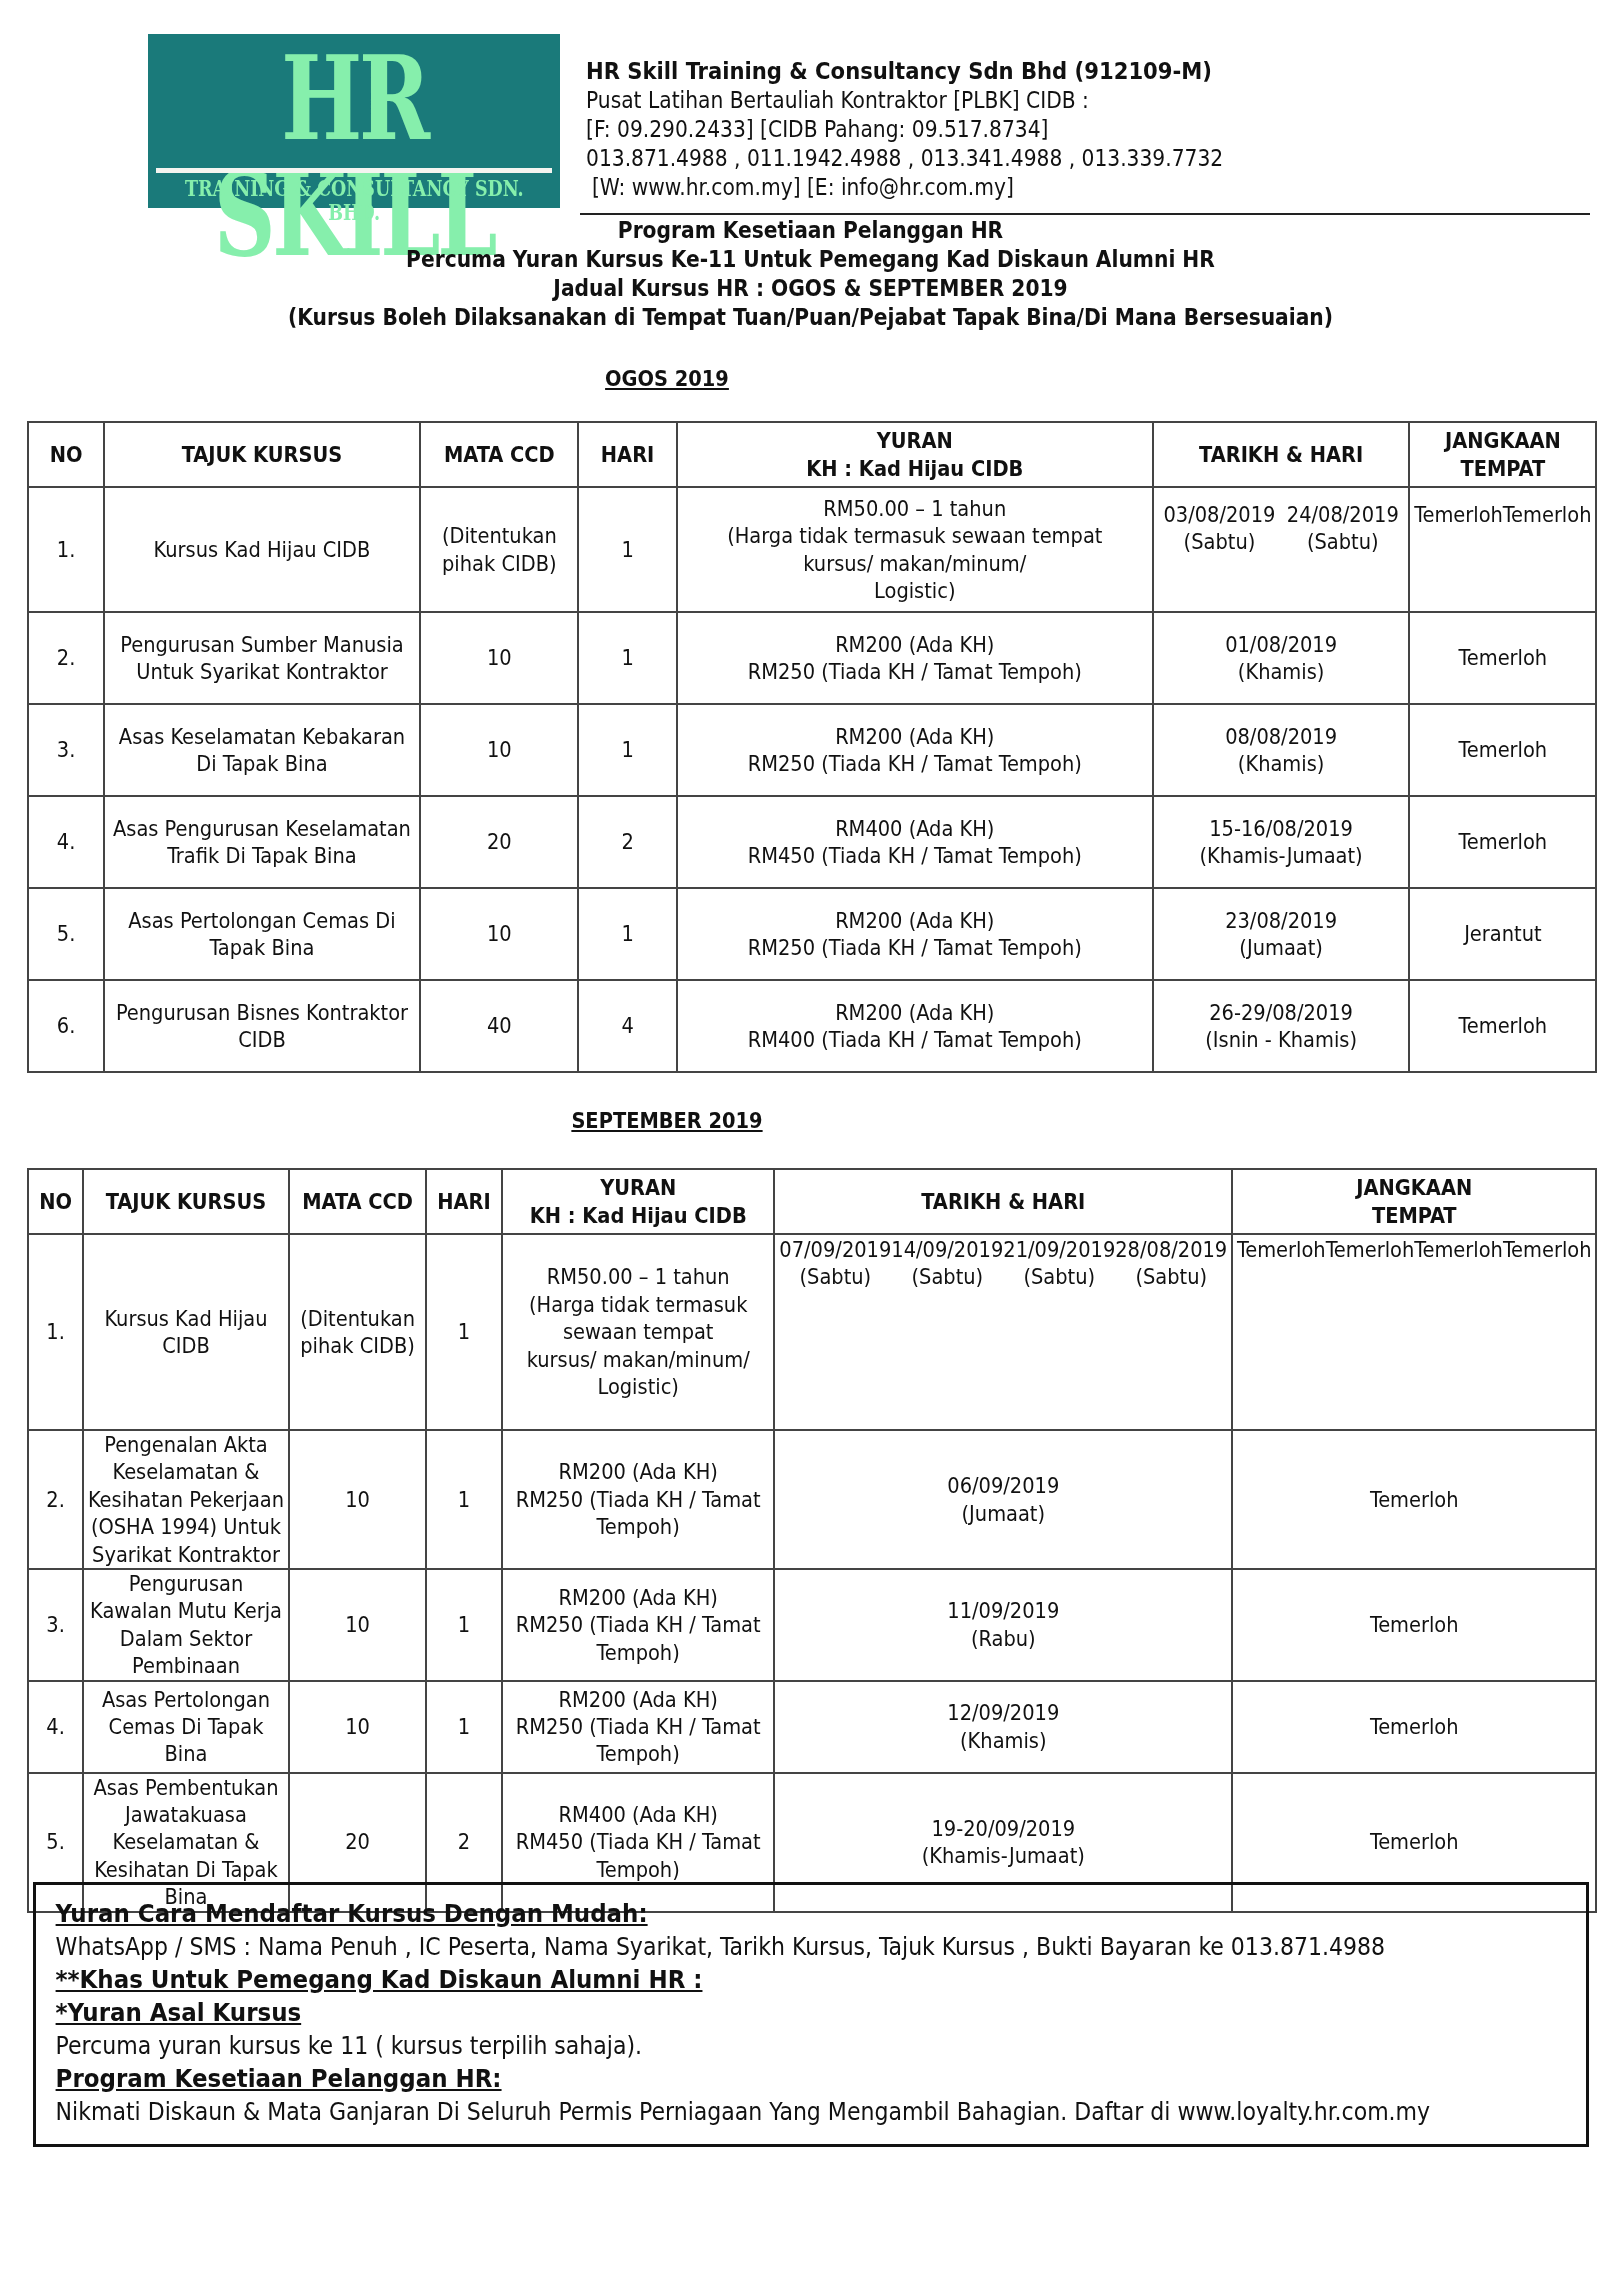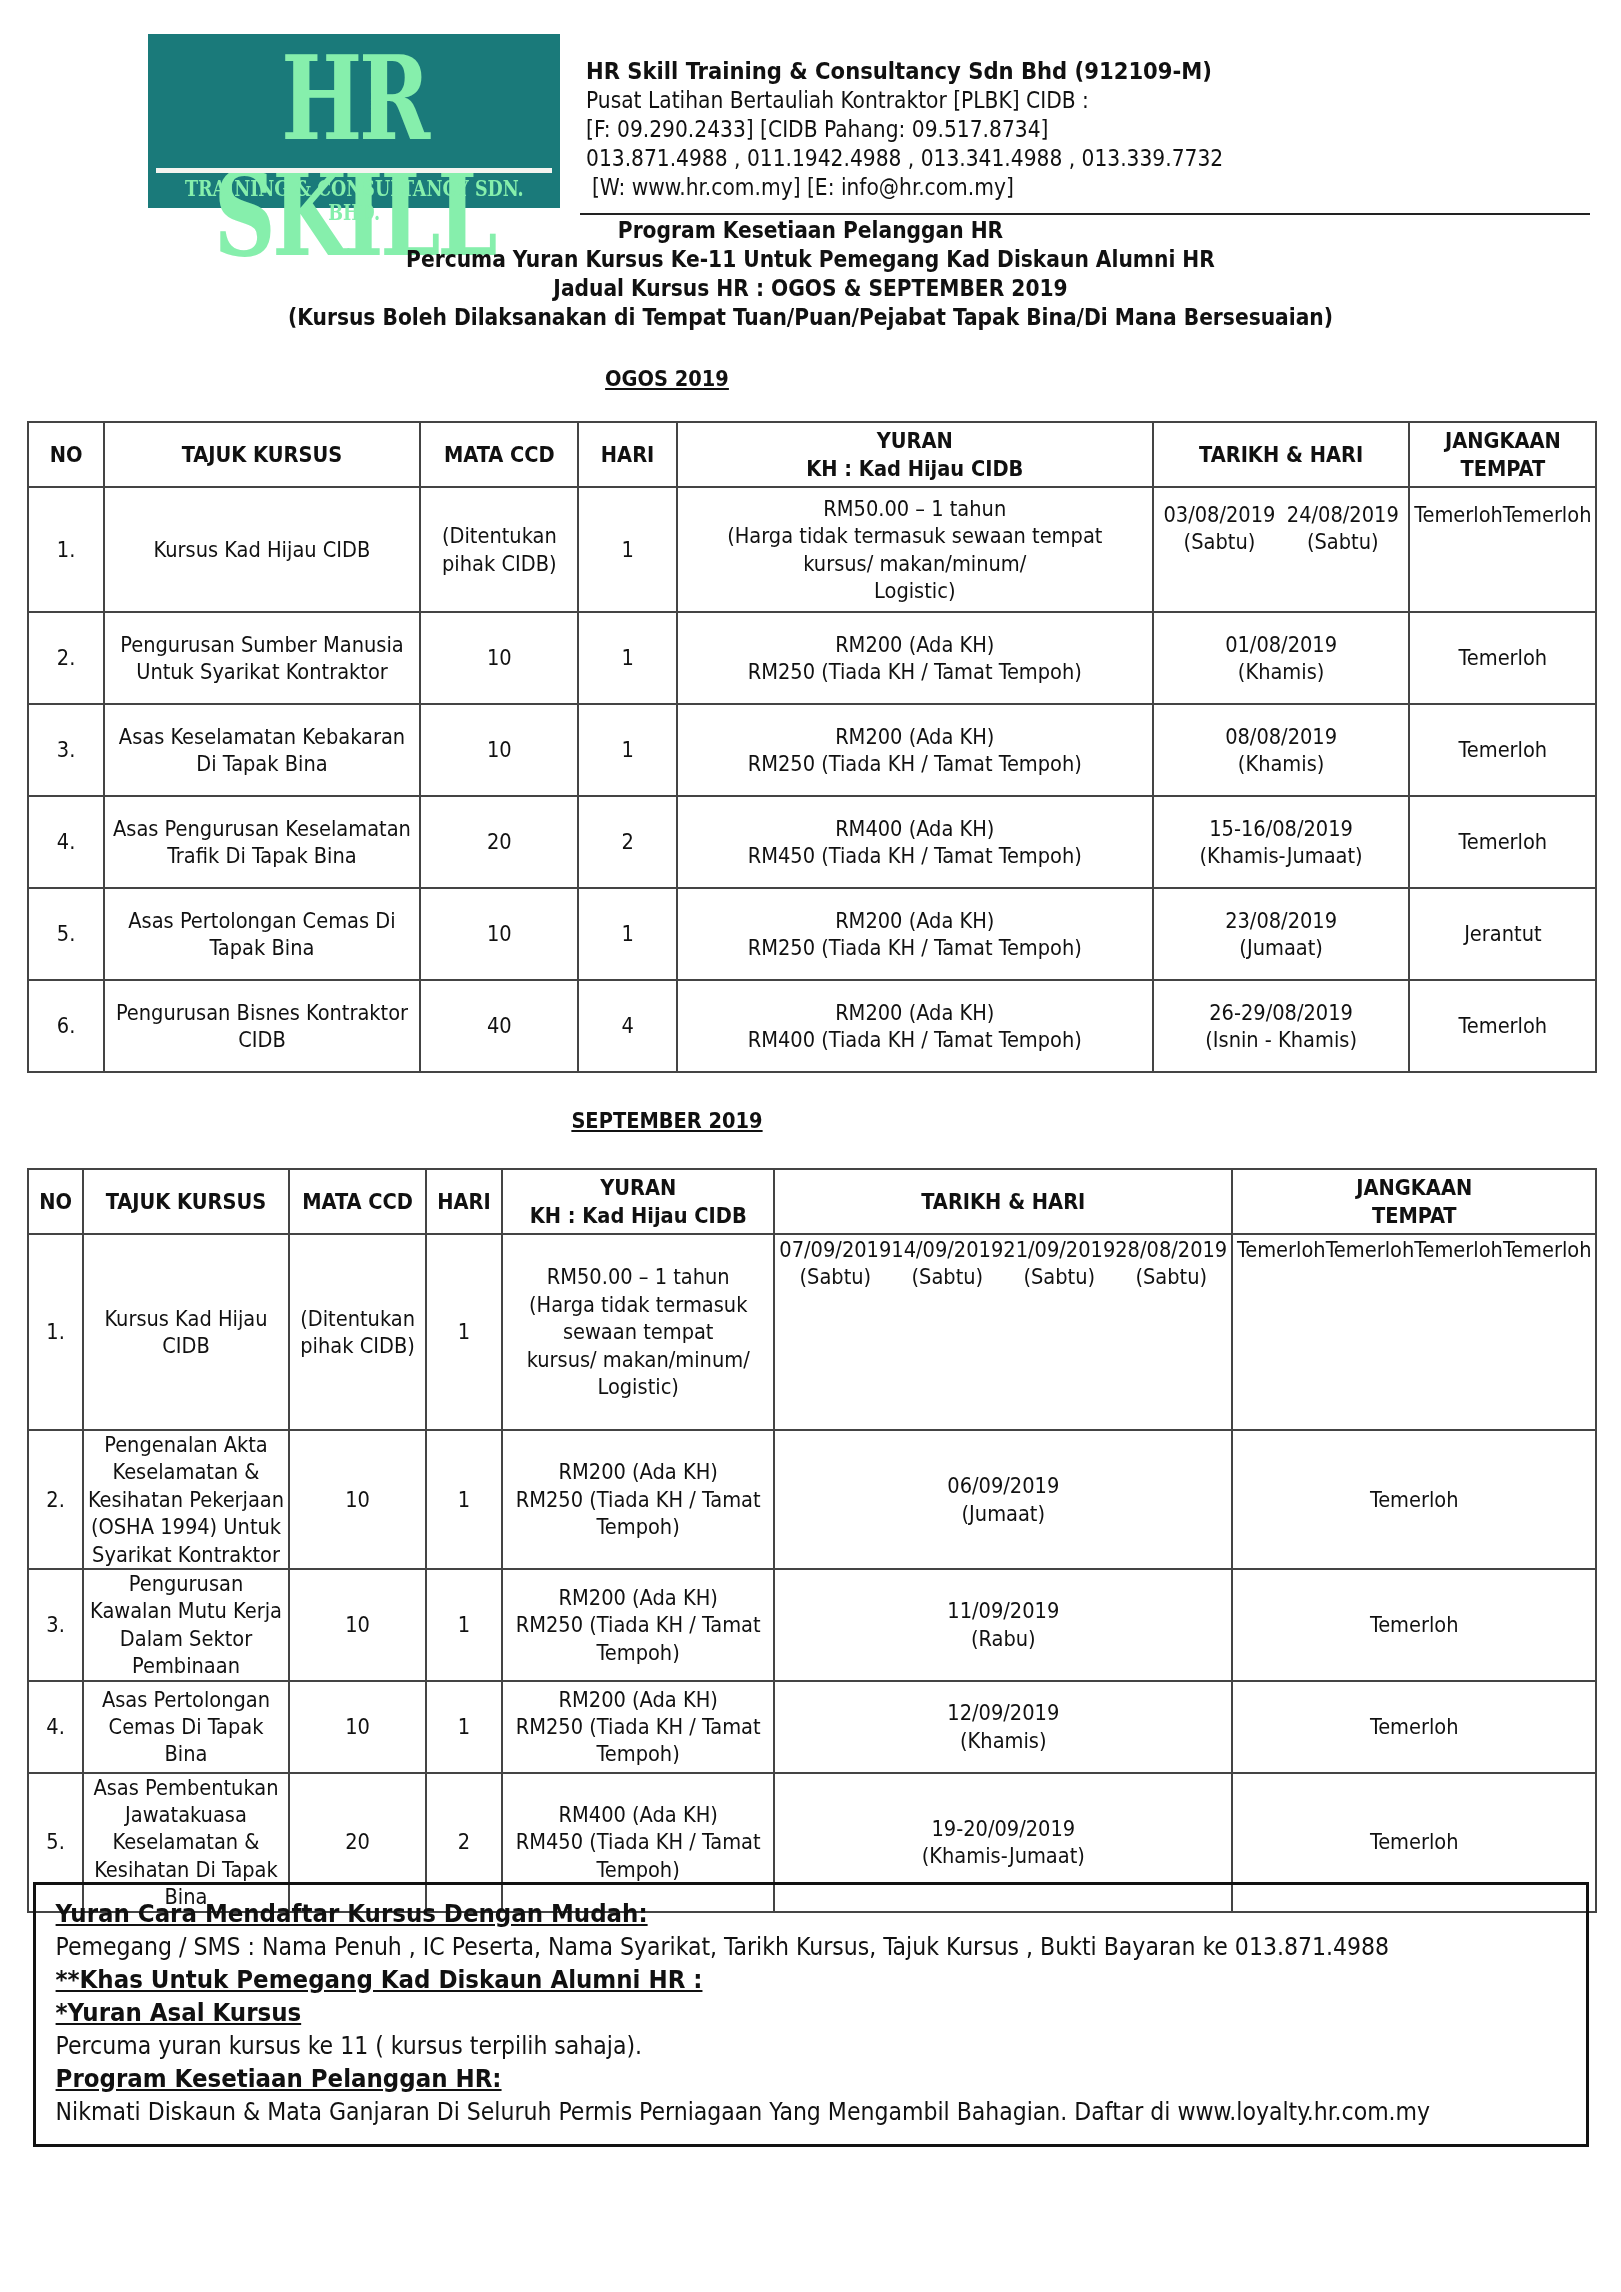--- a/index.html
+++ b/index.html
@@ -361,20 +361,20 @@
           <div>
             <div>Temerloh</div>
           </div>
         </td>
       </tr>
     </tbody>
 </table>
 
 <div class="info-box">
   <div class="h">Yuran Cara Mendaftar Kursus Dengan Mudah:</div>
-  <div>Pemegang / SMS : Nama Penuh ,  IC Peserta, Nama Syarikat, Tarikh Kursus, Tajuk Kursus , Bukti Bayaran ke 013.871.4988</div>
+  <div>WhatsApp / SMS : Nama Penuh ,  IC Peserta, Nama Syarikat, Tarikh Kursus, Tajuk Kursus , Bukti Bayaran ke 013.871.4988</div>
   <div class="h">**Khas Untuk Pemegang Kad Diskaun Alumni HR :</div>
   <div class="h">*Yuran Asal Kursus</div>
   <div>Percuma yuran kursus ke 11 ( kursus terpilih sahaja).</div>
   <div class="h">Program Kesetiaan Pelanggan HR:</div>
   <div>Nikmati Diskaun &amp; Mata Ganjaran Di Seluruh Permis Perniagaan Yang Mengambil Bahagian. Daftar di www.loyalty.hr.com.my</div>
 </div>
 
 
 </body></html>

